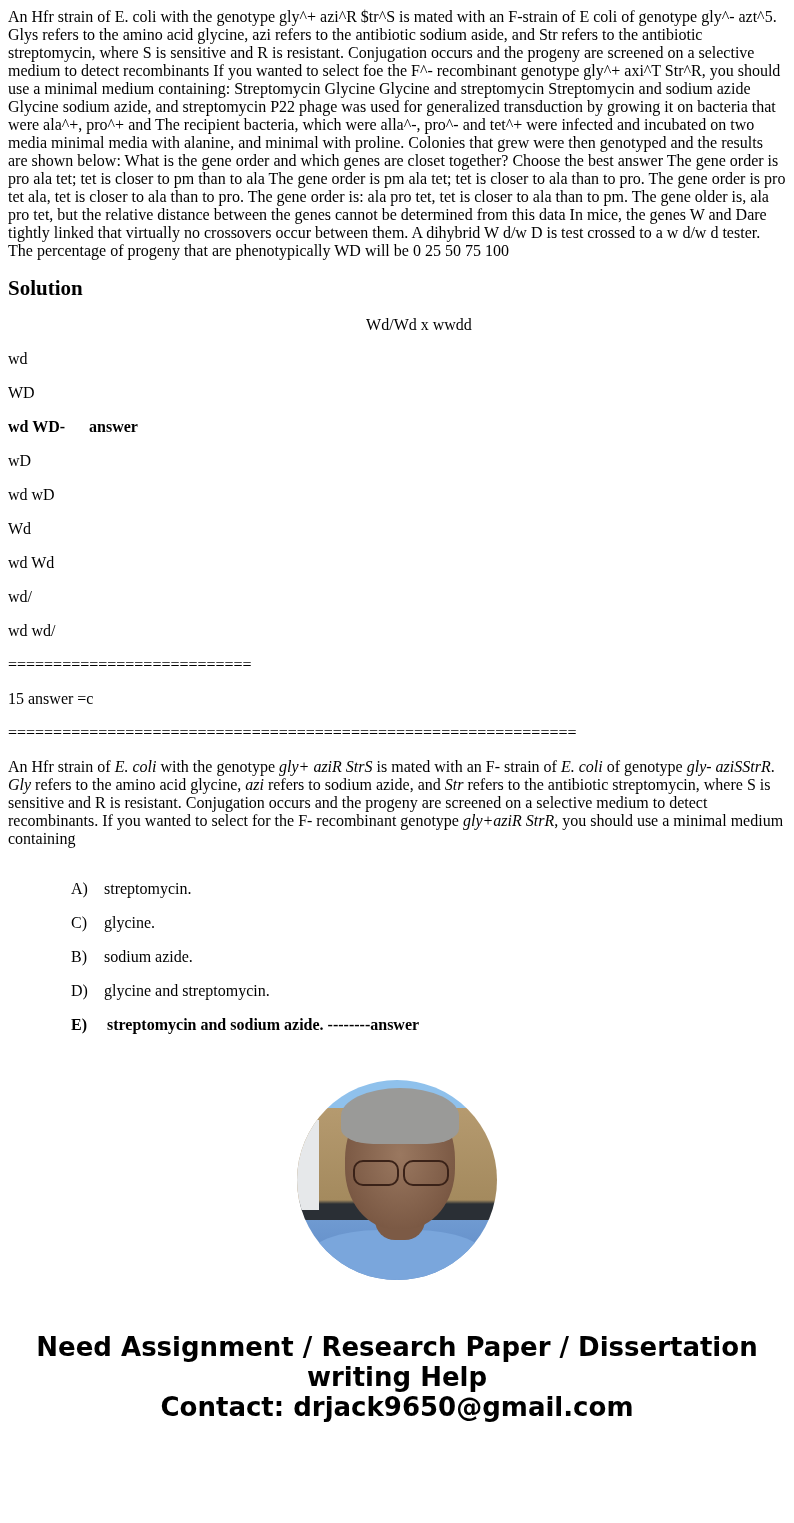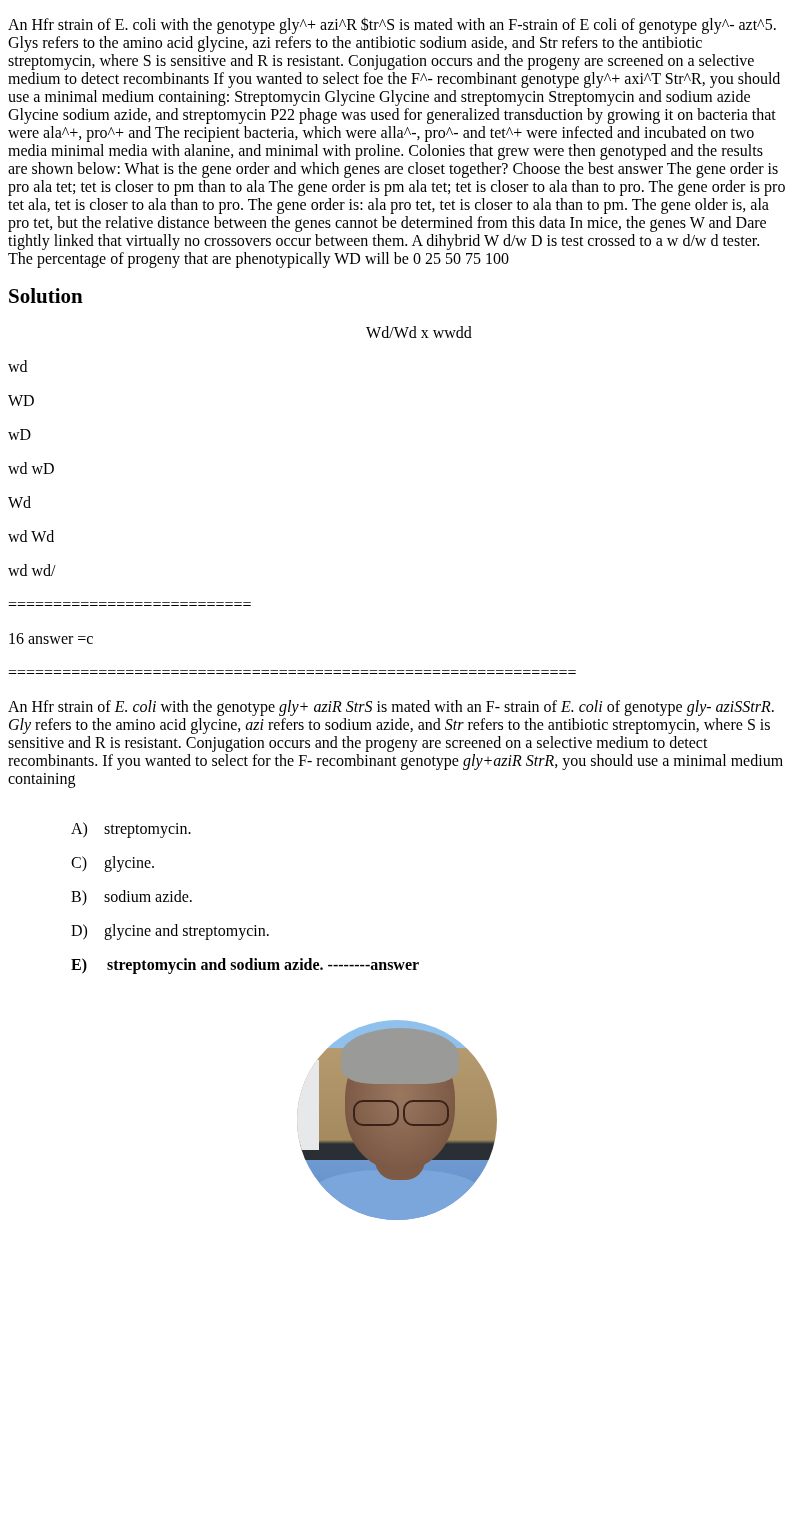--- a/index.html
+++ b/index.html
@@ -5,21 +5,21 @@
     html, body { margin: 0; padding: 0; background: #ffffff; }
     body {
       width: 794px;
       font-family: "Liberation Serif", serif;
       font-size: 16px;
       line-height: 18px;
       color: #000;
     }
     .page { padding: 0 8px; }
     p { margin: 16px 0; }
-    .question { margin: 0 0 16px 0; padding-top: 16px; }
+    .question { margin: 0 0 16px 0; padding-top: 8px; }
     h3.solution {
       font-family: "Liberation Serif", serif;
       font-size: 21px;
       font-weight: bold;
       margin: 17px 0 17px 0;
       line-height: 22px;
     }
     .indent1 { padding-left: 44px; text-align: center; }
     .bold { font-weight: bold; }
     .gap { display: inline-block; width: 24px; }
@@ -79,28 +79,30 @@
 <div class="page">
 
   <p class="question">An Hfr strain of E. coli with the genotype gly^+ azi^R $tr^S is mated with an F-strain of E coli of genotype gly^- azt^5. Glys refers to the amino acid glycine, azi refers to the antibiotic sodium aside, and Str refers to the antibiotic streptomycin, where S is sensitive and R is resistant. Conjugation occurs and the progeny are screened on a selective medium to detect recombinants If you wanted to select foe the F^- recombinant genotype gly^+ axi^T Str^R, you should use a minimal medium containing: Streptomycin Glycine Glycine and streptomycin Streptomycin and sodium azide Glycine sodium azide, and streptomycin P22 phage was used for generalized transduction by growing it on bacteria that were ala^+, pro^+ and The recipient bacteria, which were alla^-, pro^- and tet^+ were infected and incubated on two media minimal media with alanine, and minimal with proline. Colonies that grew were then genotyped and the results are shown below: What is the gene order and which genes are closet together? Choose the best answer The gene order is pro ala tet; tet is closer to pm than to ala The gene order is pm ala tet; tet is closer to ala than to pro. The gene order is pro tet ala, tet is closer to ala than to pro. The gene order is: ala pro tet, tet is closer to ala than to pm. The gene older is, ala pro tet, but the relative distance between the genes cannot be determined from this data In mice, the genes W and Dare tightly linked that virtually no crossovers occur between them. A dihybrid W d/w D is test crossed to a w d/w d tester. The percentage of progeny that are phenotypically WD will be 0 25 50 75 100</p>
 
   <h3 class="solution">Solution</h3>
 
   <p class="indent1">Wd/Wd x wwdd</p>
 
   <p>wd</p>
   <p>WD</p>
+  <p class="bold"><span>wd WD-</span><span class="gap"></span><span>answer</span></p>
   <p>wD</p>
   <p>wd wD</p>
   <p>Wd</p>
   <p>wd Wd</p>
+  <p>wd/</p>
   <p>wd wd/</p>
 
   <p>===========================</p>
-  <p>16 answer =c</p>
+  <p>15 answer =c</p>
   <p>===============================================================</p>
 
   <p><span>An Hfr strain of </span><i>E. coli</i><span> with the genotype </span><i>gly+ aziR StrS</i><span> is mated with an F- strain of </span><i>E. coli</i><span> of genotype </span><i>gly- aziSStrR</i><span>. </span><i>Gly</i><span> refers to the amino acid glycine, </span><i>azi</i><span> refers to sodium azide, and </span><i>Str</i><span> refers to the antibiotic streptomycin, where S is sensitive and R is resistant. Conjugation occurs and the progeny are screened on a selective medium to detect recombinants. If you wanted to select for the F- recombinant genotype </span><i>gly+aziR StrR</i><span>, you should use a minimal medium containing</span></p>
 
   <ul class="opts">
     <li><span class="lbl">A)</span><span>streptomycin.</span></li>
     <li><span class="lbl">C)</span><span>glycine.</span></li>
     <li><span class="lbl">B)</span><span>sodium azide.</span></li>
     <li><span class="lbl">D)</span><span>glycine and streptomycin.</span></li>
     <li class="correct bold"><span class="lbl">E)</span><span>streptomycin and sodium azide. --------answer</span></li>
@@ -111,14 +113,18 @@
       <div class="wall-left"></div>
       <div class="shirt"></div>
       <div class="neck"></div>
       <div class="head"></div>
       <div class="hair"></div>
       <div class="glasses l"></div>
       <div class="glasses r"></div>
     </div>
   </div>
 
+  <div class="promo">
+    <div>Need Assignment / Research Paper / Dissertation writing Help</div>
+    <div>Contact: drjack9650@gmail.com</div>
+  </div>
 
 </div>
 
 </body></html>

